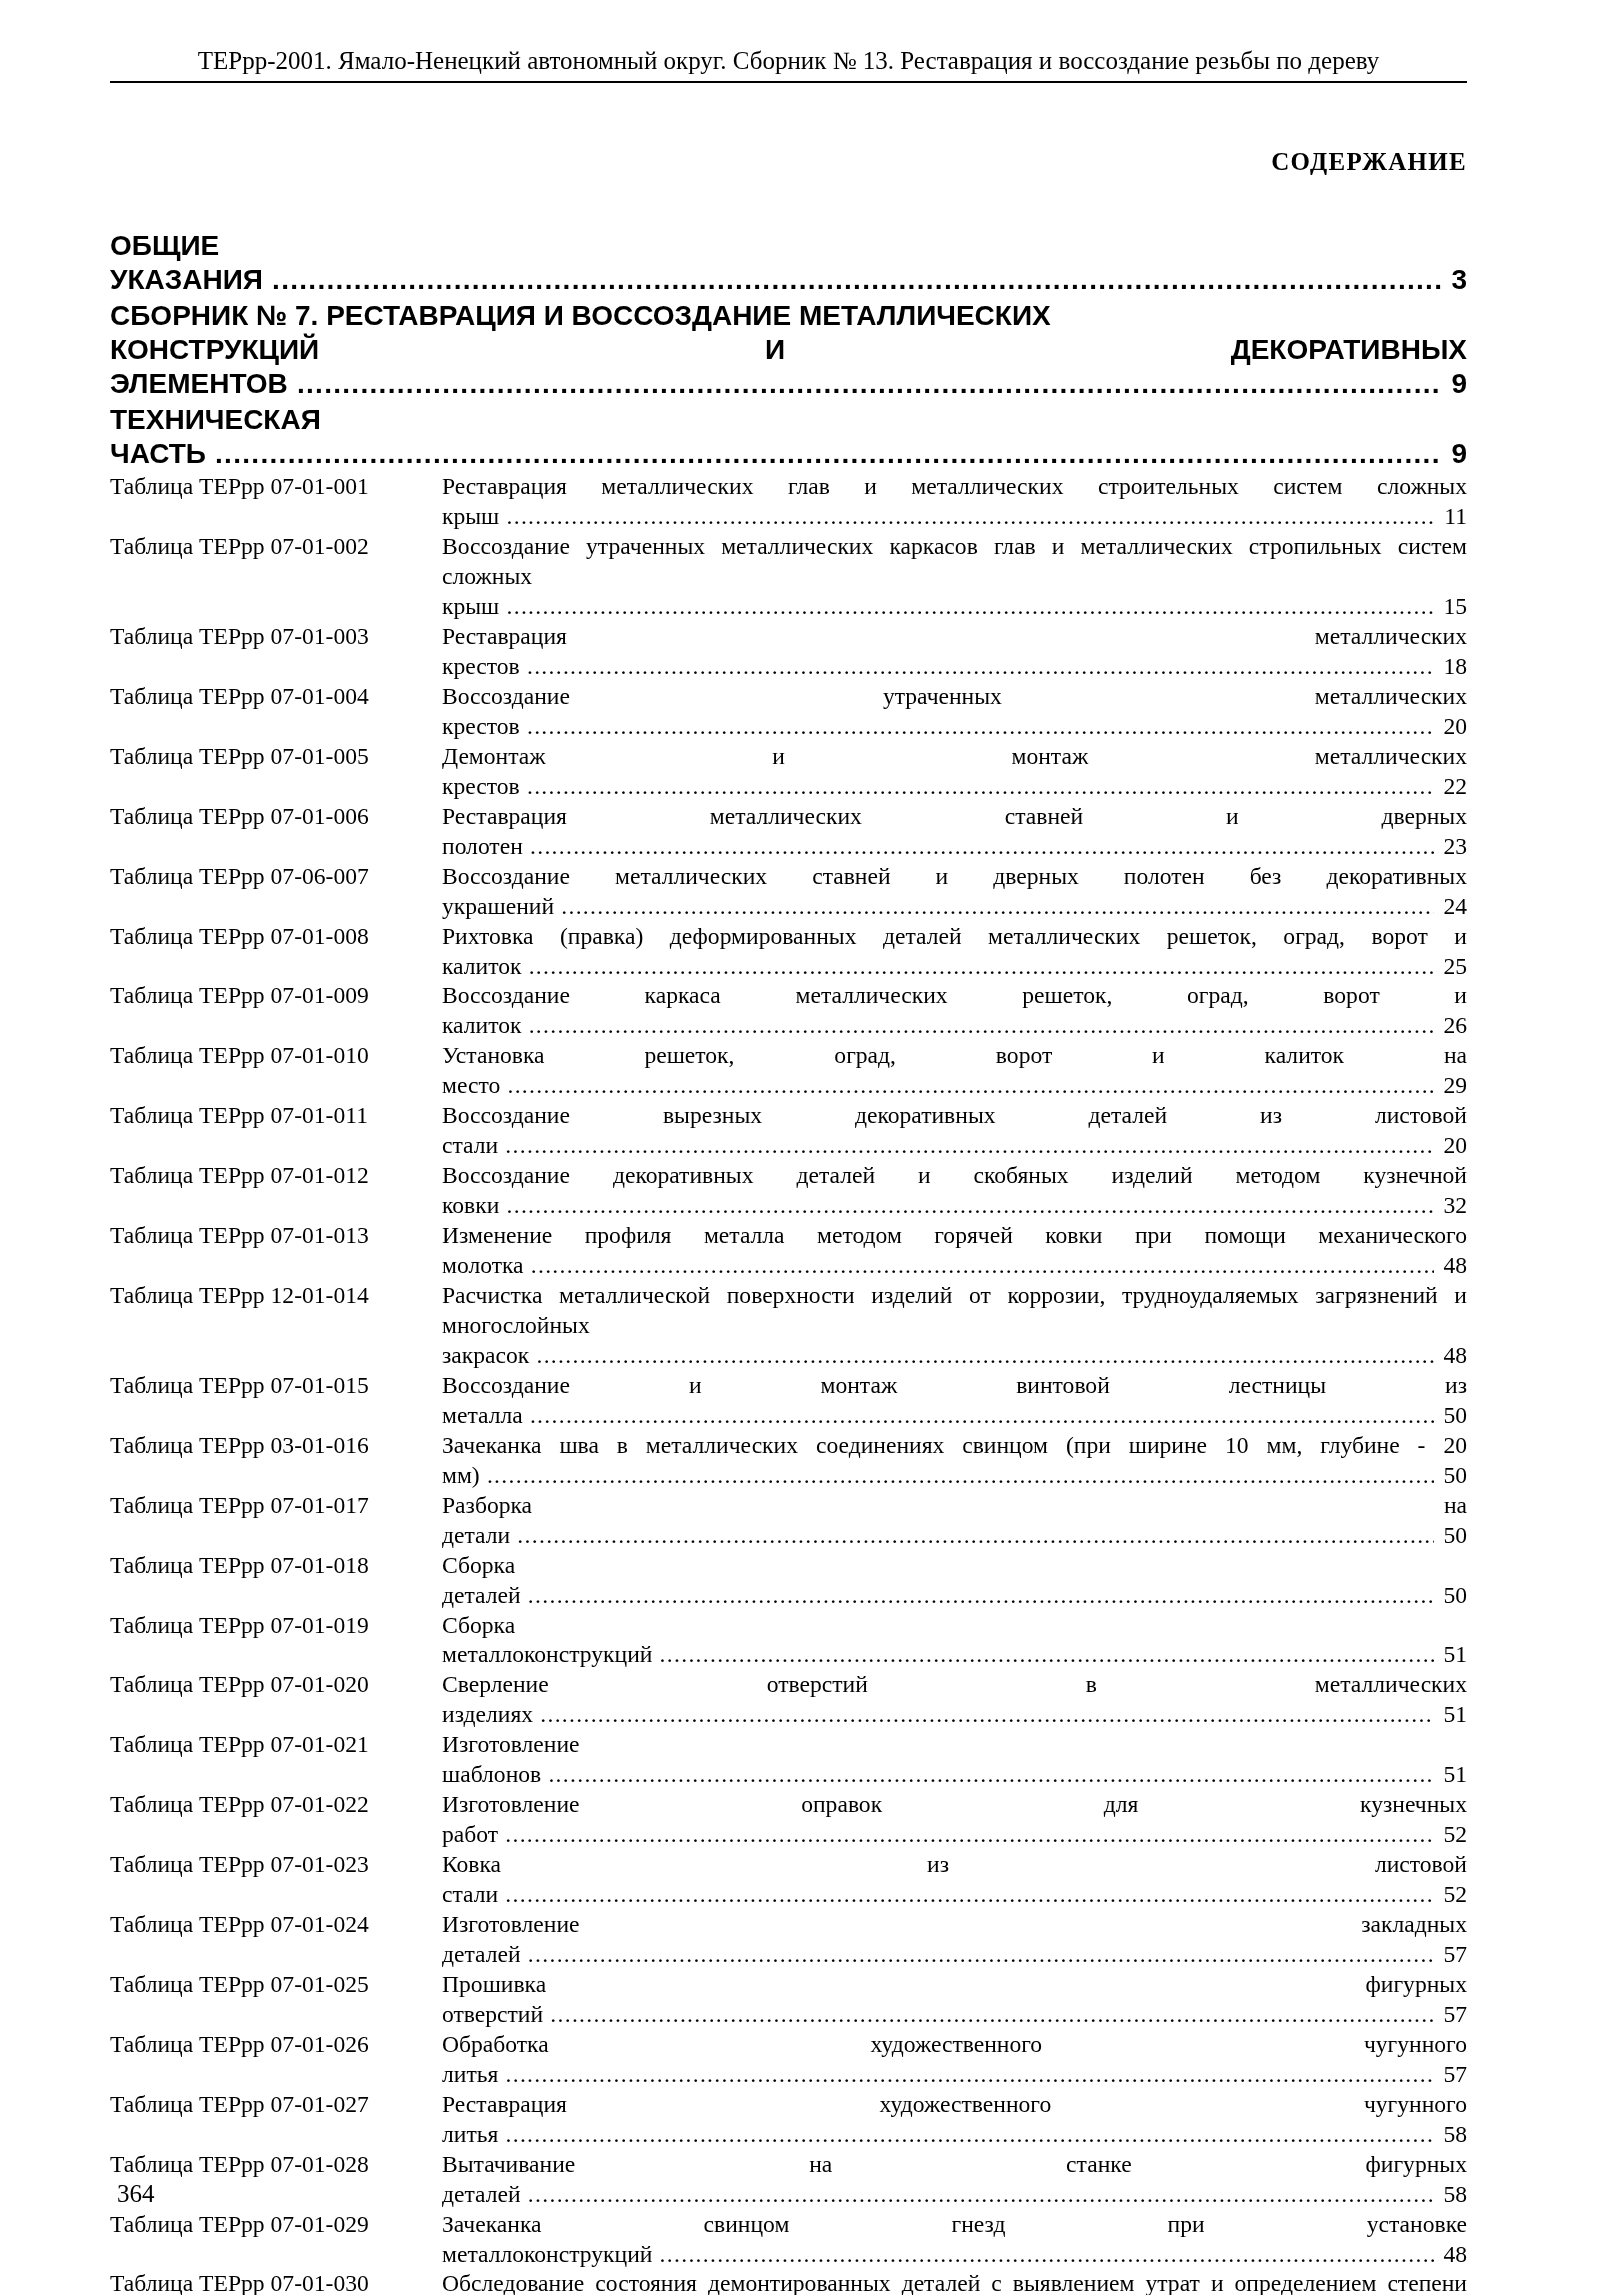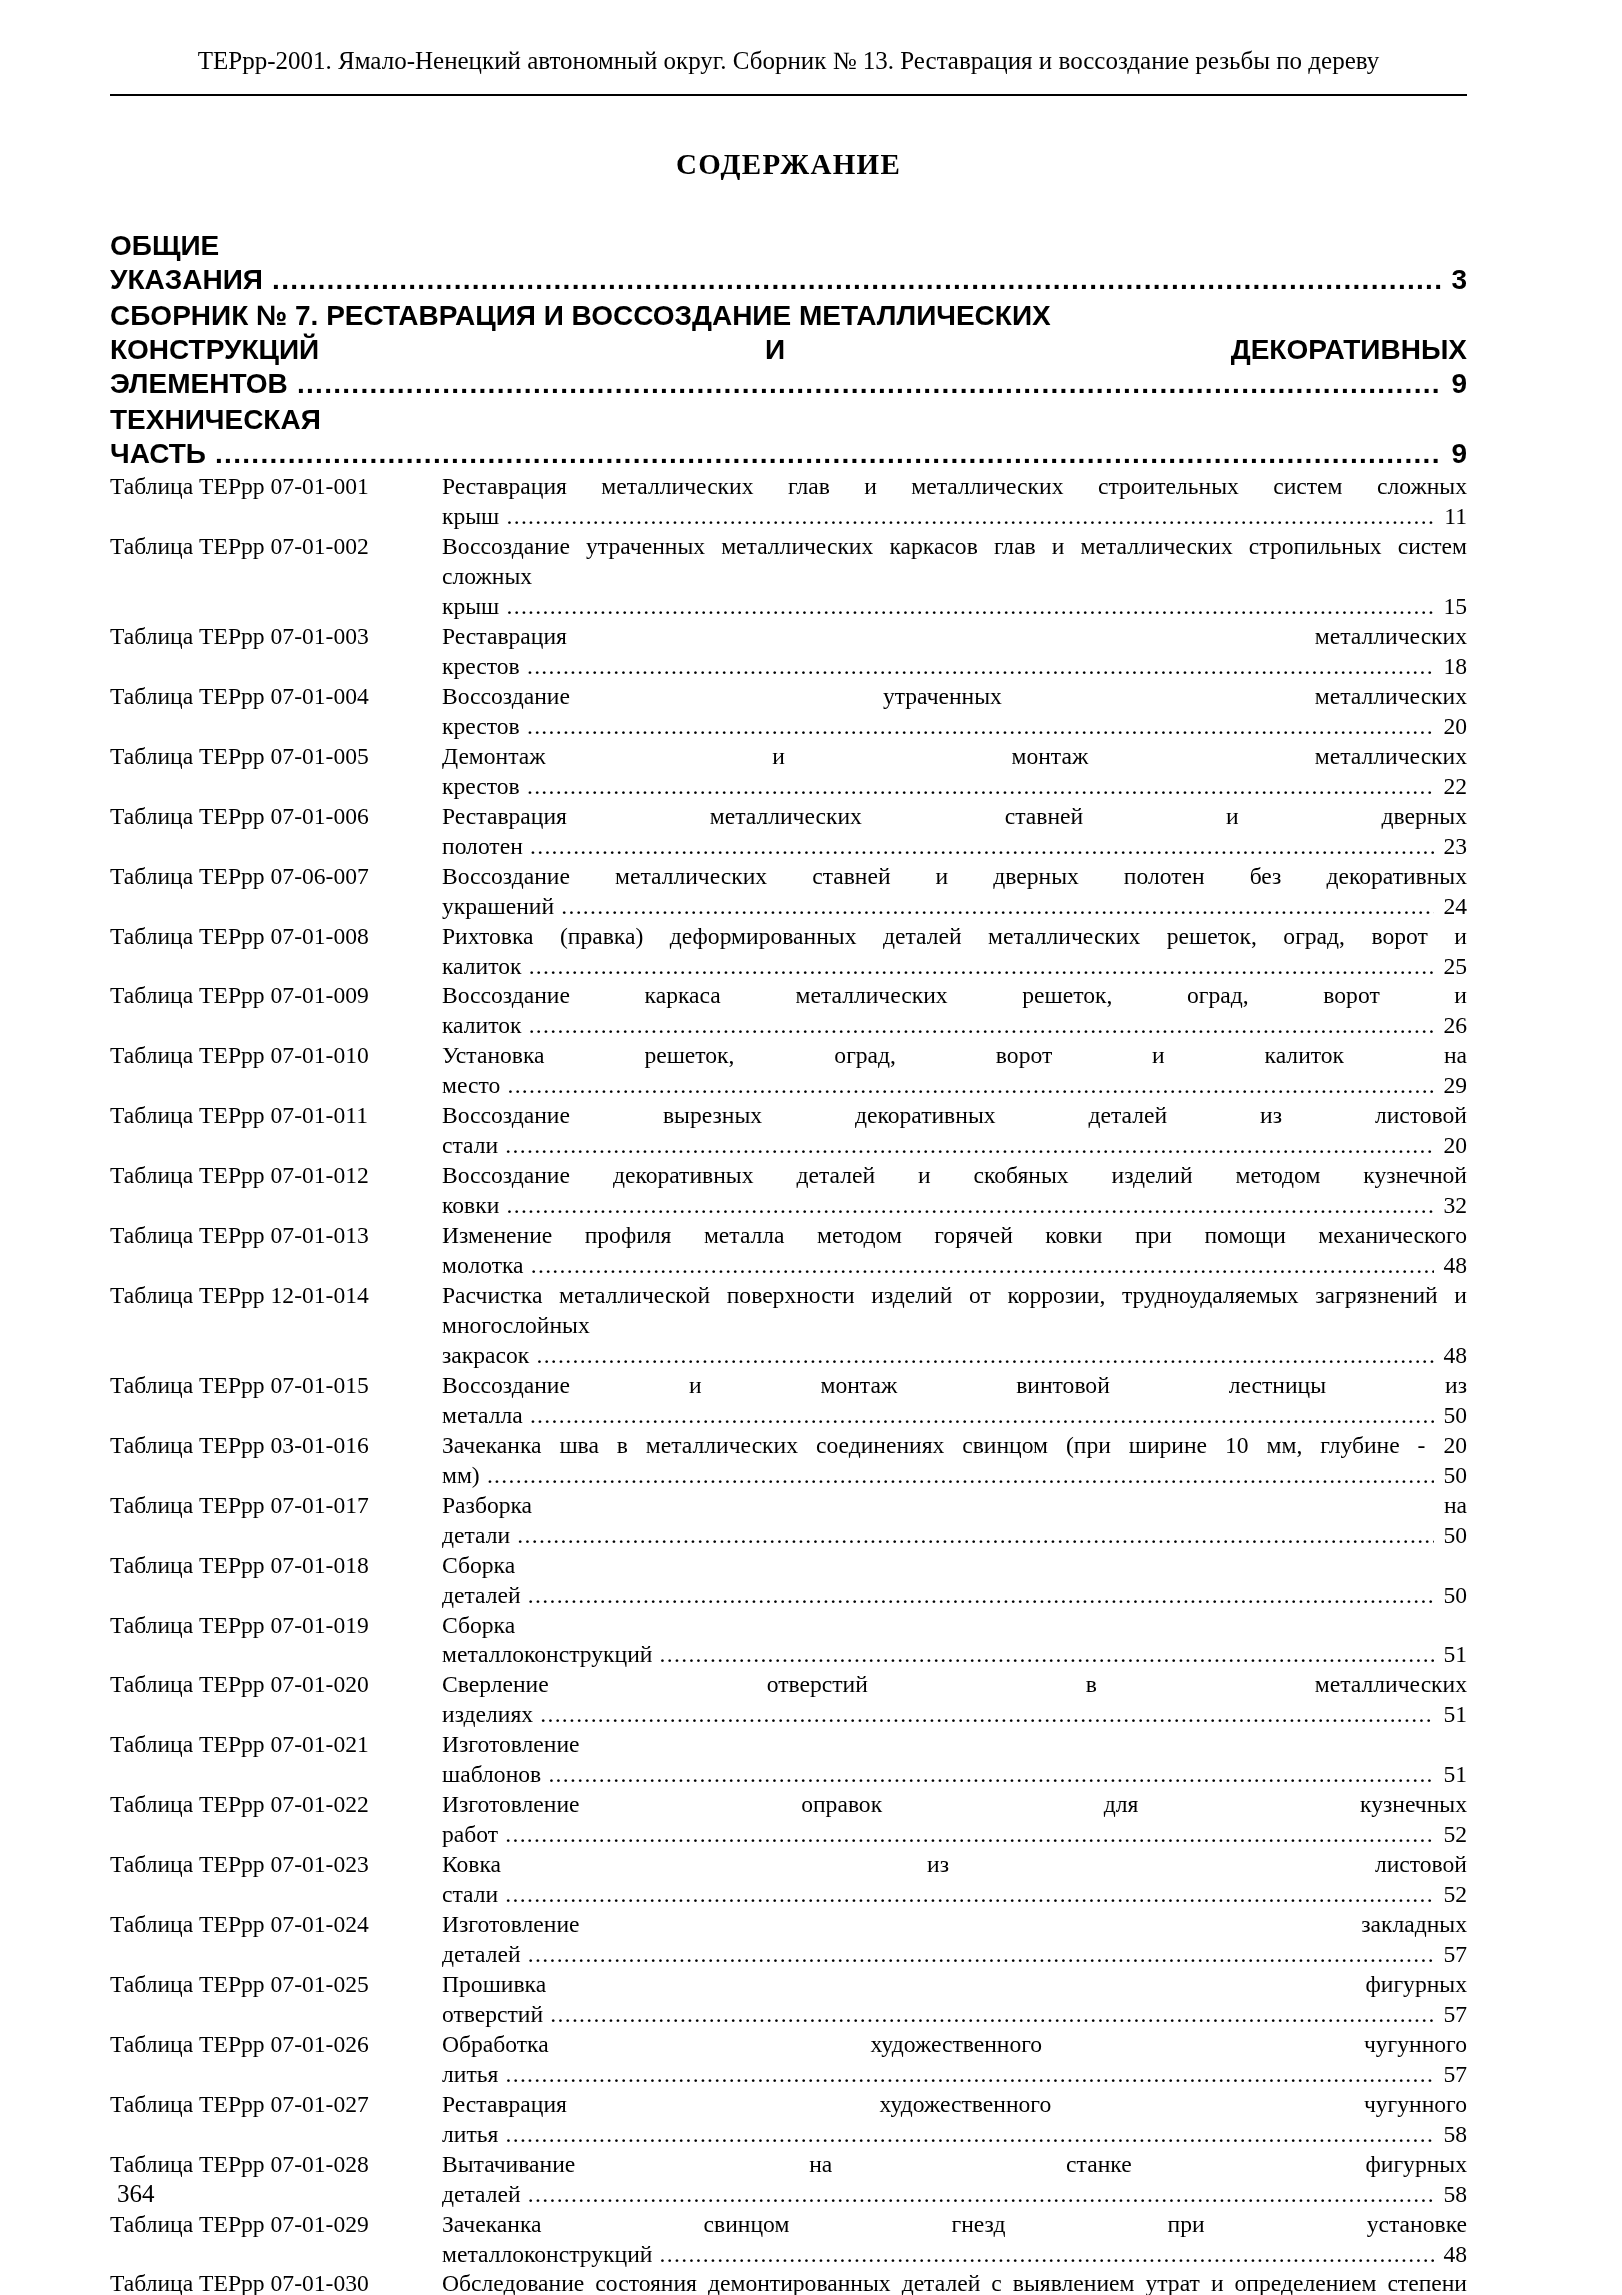--- a/index.html
+++ b/index.html
@@ -17,31 +17,31 @@
   }
 
   .running-header {
     position: absolute;
     left: 110px;
     right: 156px;
     top: 46px;
     text-align: center;
     font-size: 25px;
     line-height: 1.2;
-    padding-bottom: 18px;
+    padding-bottom: 5px;
     border-bottom: 2.6px solid #000000;
   }
 
   .doc-title {
     position: absolute;
     left: 110px;
     right: 156px;
     top: 148px;
-    text-align: center;
-    font-size: 29px;
+    text-align: right;
+    font-size: 25px;
     font-weight: bold;
     letter-spacing: 1.3px;
   }
 
   .toc {
     position: absolute;
     left: 110px;
     right: 156px;
     top: 228px;
   }

